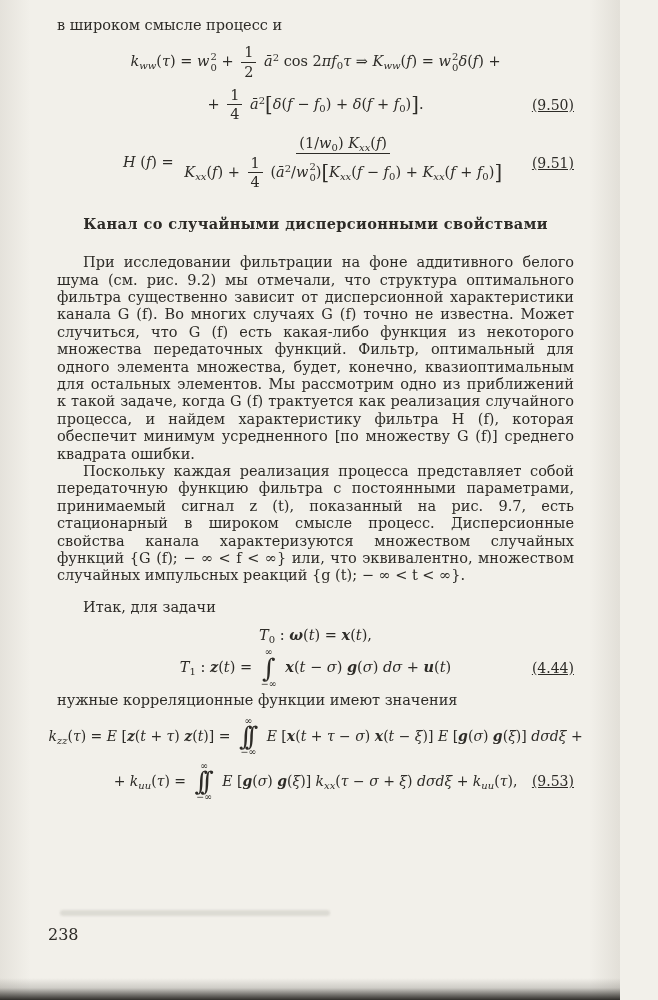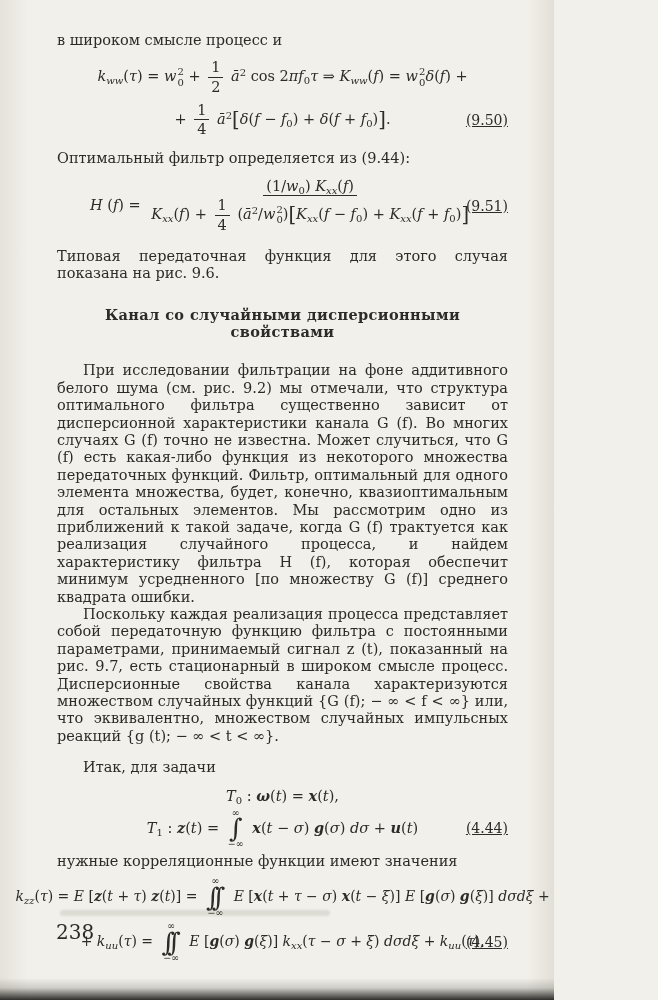--- a/index.html
+++ b/index.html
@@ -1,26 +1,26 @@
 <!DOCTYPE html>
 <html><head>
 <meta charset="utf-8">
 <style>
   * { margin:0; padding:0; box-sizing:border-box; }
   body { background:#f2f0ea; }
   .page {
     position:relative;
-    width:554px; height:1000px;
+    width:620px; height:1000px;
     margin:0;
     background:
       linear-gradient(to right, rgba(110,100,85,0.10) 0%, rgba(110,100,85,0) 5%, rgba(110,100,85,0) 95%, rgba(110,100,85,0.12) 100%),
       #f2f0ea;
     font-family:"DejaVu Serif","Liberation Serif",serif;
     color:#2d2b27;
-    padding:32px 46px 0 57px;
+    padding:17px 46px 0 57px;
     overflow:hidden;
   }
   .body-text { font-size:14.5px; line-height:17.4px; text-align:justify; }
   .indent { text-indent:26px; }
   .section-heading {
     text-align:center; font-size:14.5px;
     margin:24px 0 22px; letter-spacing:0.4px;
   }
   .eq-block { position:relative; }
   .eq-line { position:relative; display:flex; justify-content:center; align-items:center; font-size:14.5px; }
@@ -49,21 +49,21 @@
   .eq-951 { margin:10px 0 14px; }
   .m-typical { margin-bottom:10px; }
   .m-itak { margin-top:14px; }
   .eq-952 { margin:10px 0 0; }
   .eq-952 .l1 { margin-bottom:4px; }
   .m-needed { margin:4px 0 6px; }
   .eq-953 { margin:6px 0 0; }
   .eq-953 .math { font-size:14px; }
   .eq-953 .l1 { margin-bottom:4px; }
 
-  .page-number { position:absolute; left:56px; bottom:56px; font-size:20px; }
+  .page-number { position:absolute; left:48px; bottom:56px; font-size:16px; }
   .scan-smudge {
     position:absolute; left:60px; bottom:84px; width:270px; height:6px;
     background:rgba(95,90,80,0.14); border-radius:3px; filter:blur(1px);
   }
   .scan-edge-bottom {
     position:absolute; left:0; right:0; bottom:0; height:22px;
     background:linear-gradient(to bottom, rgba(45,42,38,0) 0%, rgba(45,42,38,0.18) 45%, rgba(32,30,27,0.92) 100%);
   }
 </style>
 </head>
@@ -88,39 +88,37 @@
     </div>
     <div class="eq-line l2">
       <span class="math"><span class="d">+</span> <span class="frac">
             <span class="num"><span class="d">1</span></span>
             <span class="den"><span class="d">4</span></span>
           </span> ā<sup><span class="d">2</span></sup><span class="bigbr"><span class="d">[</span></span>δ<span class="d">(</span>f <span class="d">−</span> f<sub><span class="d">0</span></sub><span class="d">)</span> <span class="d">+</span> δ<span class="d">(</span>f <span class="d">+</span> f<sub><span class="d">0</span></sub><span class="d">)</span><span class="bigbr"><span class="d">]</span></span><span class="d">.</span></span>
       <span class="eq-num">(9.50)</span>
     </div>
   </div>
 
-  <p class="body-text m-optfilter">Оптимальный фильтр определяется из (9.44):</p>
 
   <div class="eq-block eq-951">
     <div class="eq-line">
       <span class="math">H <span class="d">(</span>f<span class="d">)</span> <span class="d">=</span> <span class="frac">
             <span class="num"><span class="d">(</span><span class="d">1</span><span class="d">/</span>w<sub><span class="d">0</span></sub><span class="d">)</span> K<sub>xx</sub><span class="d">(</span>f<span class="d">)</span></span>
             <span class="den">K<sub>xx</sub><span class="d">(</span>f<span class="d">)</span> <span class="d">+</span> <span class="frac">
                 <span class="num"><span class="d">1</span></span>
                 <span class="den"><span class="d">4</span></span>
               </span> <span class="d">(</span>ā<sup><span class="d">2</span></sup><span class="d">/</span>w<span class="sst">
                 <span><span class="d">2</span></span>
                 <span><span class="d">0</span></span>
               </span><span class="d">)</span><span class="bigbr"><span class="d">[</span></span>K<sub>xx</sub><span class="d">(</span>f <span class="d">−</span> f<sub><span class="d">0</span></sub><span class="d">)</span> <span class="d">+</span> K<sub>xx</sub><span class="d">(</span>f <span class="d">+</span> f<sub><span class="d">0</span></sub><span class="d">)</span><span class="bigbr"><span class="d">]</span></span></span>
           </span></span>
       <span class="eq-num">(9.51)</span>
     </div>
   </div>
 
-  <p class="body-text m-typical">Типовая передаточная функция для этого случая показана на рис. 9.6.</p>
 
   <h2 class="section-heading">Канал со случайными дисперсионными свойствами</h2>
 
   <p class="body-text indent">При исследовании фильтрации на фоне аддитивного белого шума (см. рис. 9.2) мы отмечали, что структура оптимального фильтра существенно зависит от дисперсионной характеристики канала G (f). Во многих случаях G (f) точно не известна. Может случиться, что G (f) есть какая-либо функция из некоторого множества передаточных функций. Фильтр, оптимальный для одного элемента множества, будет, конечно, квазиоптимальным для остальных элементов. Мы рассмотрим одно из приближений к такой задаче, когда G (f) трактуется как реализация случайного процесса, и найдем характеристику фильтра H (f), которая обеспечит минимум усредненного [по множеству G (f)] среднего квадрата ошибки.</p>
 
   <p class="body-text indent">Поскольку каждая реализация процесса представляет собой передаточную функцию фильтра с постоянными параметрами, принимаемый сигнал z (t), показанный на рис. 9.7, есть стационарный в широком смысле процесс. Дисперсионные свойства канала характеризуются множеством случайных функций {G (f); − ∞ &lt; f &lt; ∞} или, что эквивалентно, множеством случайных импульсных реакций {g (t); − ∞ &lt; t &lt; ∞}.</p>
 
   <p class="body-text indent m-itak">Итак, для задачи</p>
 
   <div class="eq-block eq-952">
@@ -146,21 +144,21 @@
             <span class="intsym">∫<span class="i2">∫</span></span>
             <span class="intsub"><span class="d">−</span><span class="d">∞</span></span>
           </span> E <span class="d">[</span><span class="bfm">x</span><span class="d">(</span>t <span class="d">+</span> τ <span class="d">−</span> σ<span class="d">)</span> <span class="bfm">x</span><span class="d">(</span>t <span class="d">−</span> ξ<span class="d">)</span><span class="d">]</span> E <span class="d">[</span><span class="bfm">g</span><span class="d">(</span>σ<span class="d">)</span> <span class="bfm">g</span><span class="d">(</span>ξ<span class="d">)</span><span class="d">]</span> dσdξ <span class="d">+</span></span>
     </div>
     <div class="eq-line l2">
       <span class="math"><span class="d">+</span> k<sub>uu</sub><span class="d">(</span>τ<span class="d">)</span> <span class="d">=</span> <span class="intwrap">
             <span class="intsup"><span class="d">∞</span></span>
             <span class="intsym">∫<span class="i2">∫</span></span>
             <span class="intsub"><span class="d">−</span><span class="d">∞</span></span>
           </span> E <span class="d">[</span><span class="bfm">g</span><span class="d">(</span>σ<span class="d">)</span> <span class="bfm">g</span><span class="d">(</span>ξ<span class="d">)</span><span class="d">]</span> k<sub>xx</sub><span class="d">(</span>τ <span class="d">−</span> σ <span class="d">+</span> ξ<span class="d">)</span> dσdξ <span class="d">+</span> k<sub>uu</sub><span class="d">(</span>τ<span class="d">)</span><span class="d">,</span></span>
-      <span class="eq-num">(4.45)</span>
+      <span class="eq-num">(9.53)</span>
     </div>
   </div>
 
   <div class="page-number">238</div>
   <div class="scan-smudge"></div>
   <div class="scan-edge-bottom"></div>
 
 </div>
 
 </body></html>

